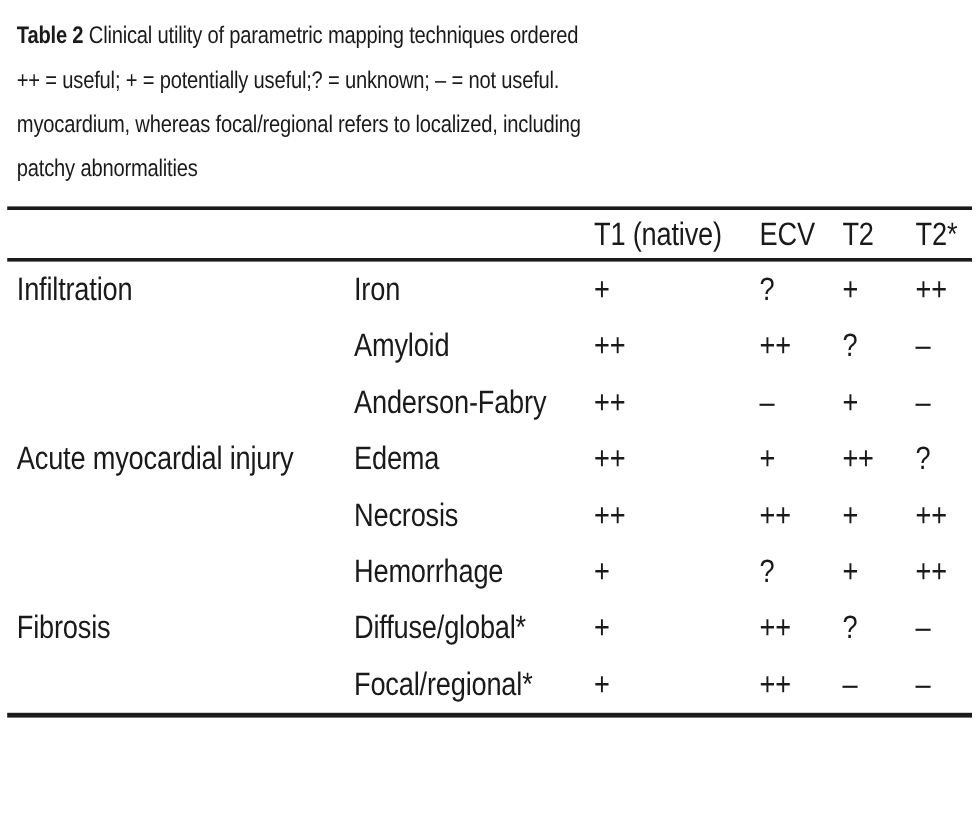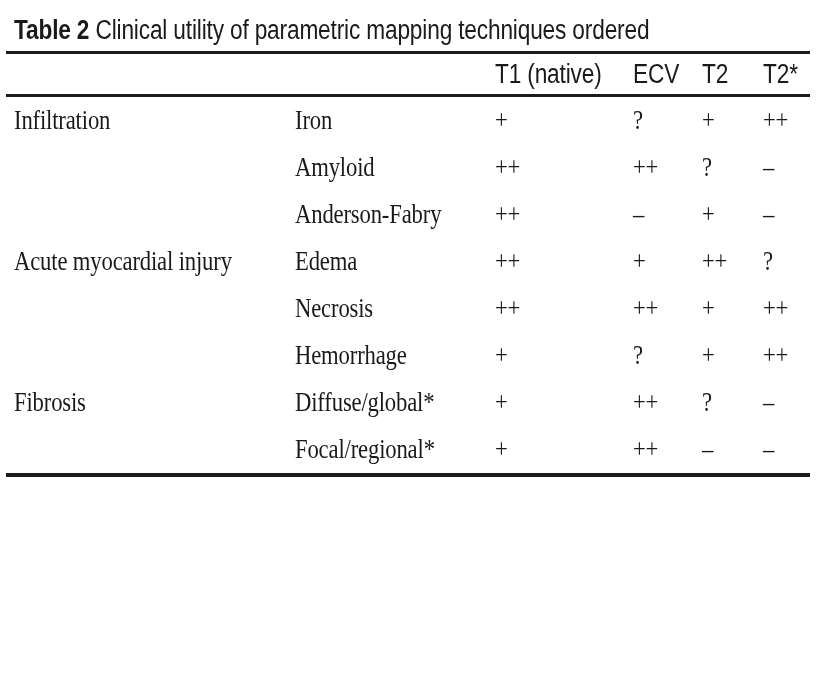--- a/index.html
+++ b/index.html
@@ -16,58 +16,61 @@
   }
   
   .cond {
     display: inline-block;
     transform: scaleX(0.84);
     transform-origin: 0 50%;
     white-space: nowrap;
   }
   .caption {
     padding: 12px 0 0 14px;
-    font-size: 27px;
+    font-size: 20px;
     letter-spacing: -0.2px;
   }
   .cap-line {
     height: 37px;
     line-height: 37px;
   }
   .cap-line strong { font-weight: 700; }
   .tbl {
-    margin: 2px 6px 0 6px;
+    margin: 12px 6px 0 6px;
   }
   .rule {
     height: 3px;
     background: #1b1b1b;
   }
   .rule.bottom { height: 4px; }
   .grid {
     display: grid;
     grid-template-columns: 281px 200px 138px 69px 61px 1fr;
     align-items: center;
     justify-items: start;
     padding-left: 8px;
     font-size: 27px;
     letter-spacing: -0.2px;
   }
   .grid.header { height: 40px; }
-  .grid.row { height: 47px; font-family: Liberation Serif, serif; }
+  .grid.row { height: 47px; }
 </style>
 </head>
 <body>
 
 <div class="caption">
   <div class="cap-line">
     <span class="cond">
       <strong>Table 2</strong>
       <span>Clinical utility of parametric mapping techniques ordered</span>
     </span>
   </div>
+  <div class="cap-line"><span class="cond">++ = useful; + = potentially useful;? = unknown; – = not useful.</span></div>
+  <div class="cap-line"><span class="cond">myocardium, whereas focal/regional refers to localized, including</span></div>
+  <div class="cap-line"><span class="cond">patchy abnormalities</span></div>
 </div>
 
 <div class="tbl">
   <div class="rule top"></div>
 
   <div class="grid header">
     <span class="cond"></span>
     <span class="cond"></span>
     <span class="cond">T1 (native)</span>
     <span class="cond">ECV</span>

